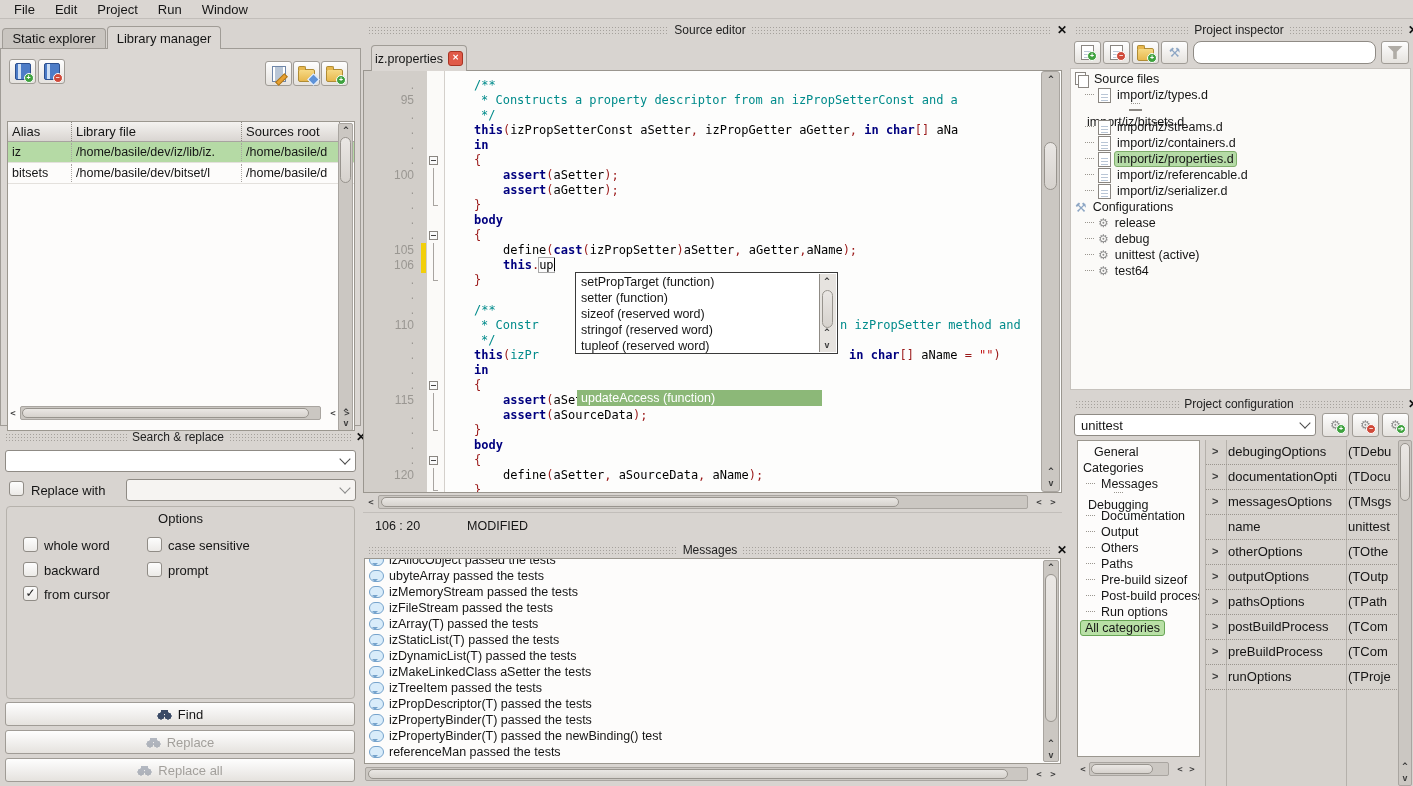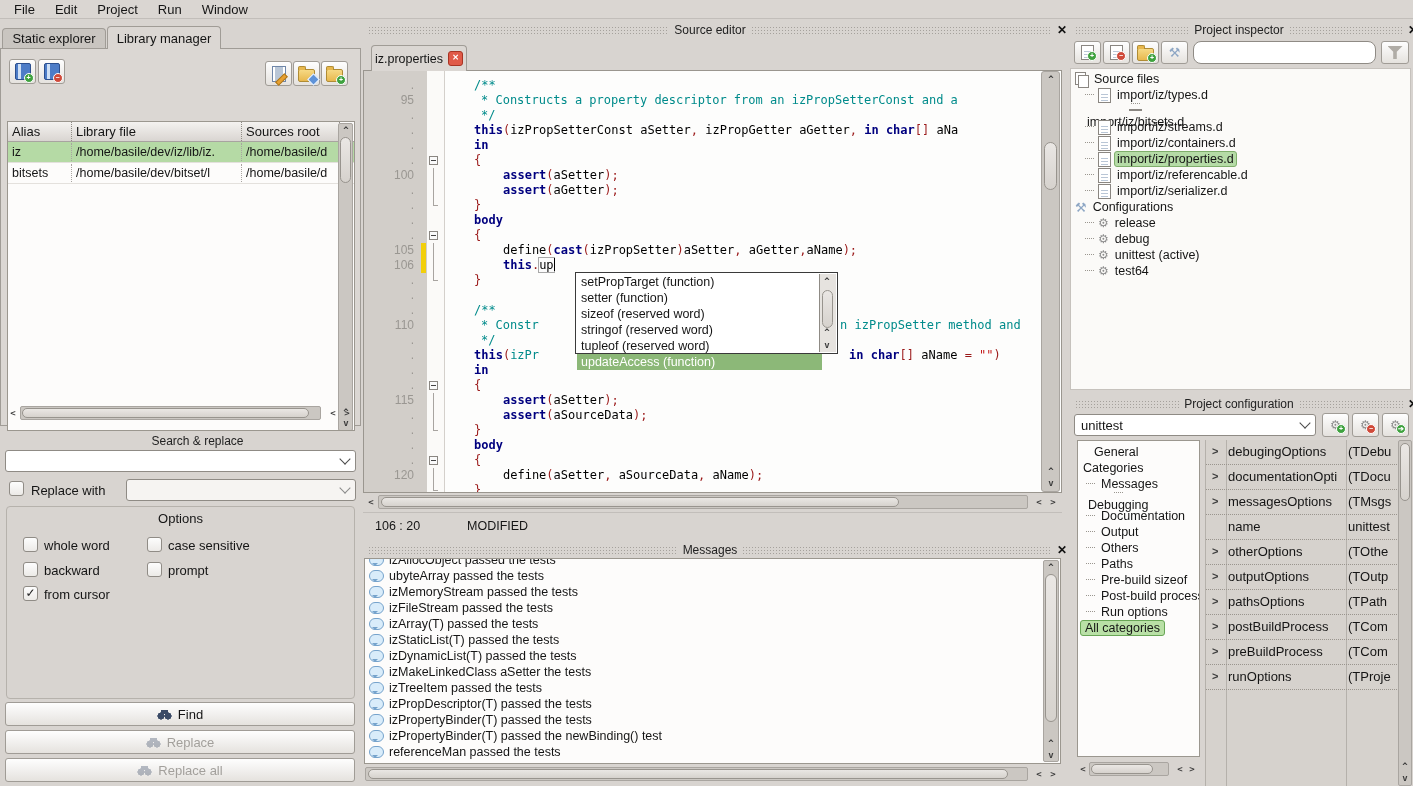--- a/index.html
+++ b/index.html
@@ -74,21 +74,21 @@
   .tk-c{color:#008b8b;}
   .tk-p{color:#9b1a1a;}
   .tk-t{color:#008b8b;}
   .tk-s{color:#c41a1a;}
   .tk-n{color:#000;}
   .tk-w{color:#000;border:1px solid #a8a8a8;background:#fbfbfb;margin:-1px;}
   .caret{display:inline-block;width:1.4px;height:13px;background:#000;vertical-align:-2px;}
   
   #popup{left:575px;top:272px;width:263px;height:82px;background:#fff;border:1px solid #3a3a3a;box-sizing:border-box;z-index:20;}
   .pp-item{position:absolute;left:1px;width:245px;height:16px;line-height:16px;padding-left:4px;font-size:12.5px;box-sizing:border-box;white-space:nowrap;overflow:hidden;}
-  .pp-item.sel{background:#8cb878;color:#fff;}
+  .pp-item.sel{background:#8cb878;color:#fff;margin-top:36px;}
   #pp-scroll{position:absolute;right:1px;top:1px;bottom:1px;width:16px;border-left:1px solid #8f8b85;background:#e6e3df;}
   
   .msg{position:absolute;left:4px;display:flex;align-items:center;gap:5px;height:16px;font-size:12.5px;white-space:nowrap;}
   
   .ti{position:absolute;display:flex;align-items:center;gap:4px;height:16px;font-size:12.5px;white-space:nowrap;}
   .ti .lbl{padding:0 2px;}
   .ti .lbl.sel{background:#b5dba6;border:1px solid #7fae6b;border-radius:3px;margin:-1px;}
   .conn{width:9px;height:1px;border-top:1px dotted #9a968f;flex:none;}
   
   .pg-row{position:absolute;left:0;width:193px;height:25px;border-bottom:1px dotted #9a958e;box-sizing:border-box;font-size:13px;}
@@ -172,21 +172,21 @@
     <div class="abs" style="left:6px;top:356px;width:348px;height:16px;">
       <span class="arr" style="left:0;top:2px;">&lt;</span>
       <span class="track abs" style="left:13px;top:1px;width:301px;height:14px;">
           <span class="thumbh" style="left:1px;top:1px;width:287px;height:10px;"></span>
         </span>
       <span class="arr" style="right:16px;top:2px;">&lt;</span>
       <span class="arr" style="right:2px;top:2px;">&gt;</span>
     </div>
   </div>
 
-  <div class="dock-title abs" style="left:12px;top:429px;width:361px;flex-direction:column;">
+  <div class="dock-title abs" style="left:0;top:429px;width:361px;">
     <span class="dots"></span>
     <span class="ttl">Search &amp; replace</span>
     <span class="dots"></span>
     <span class="x">✕</span>
   </div>
   <div class="combo abs" style="left:5px;top:450px;width:351px;height:22px;">
     <span></span>
       <span class="chev"></span>
   </div>
   <span class="cb abs" style="left:9px;top:481px;"></span>

